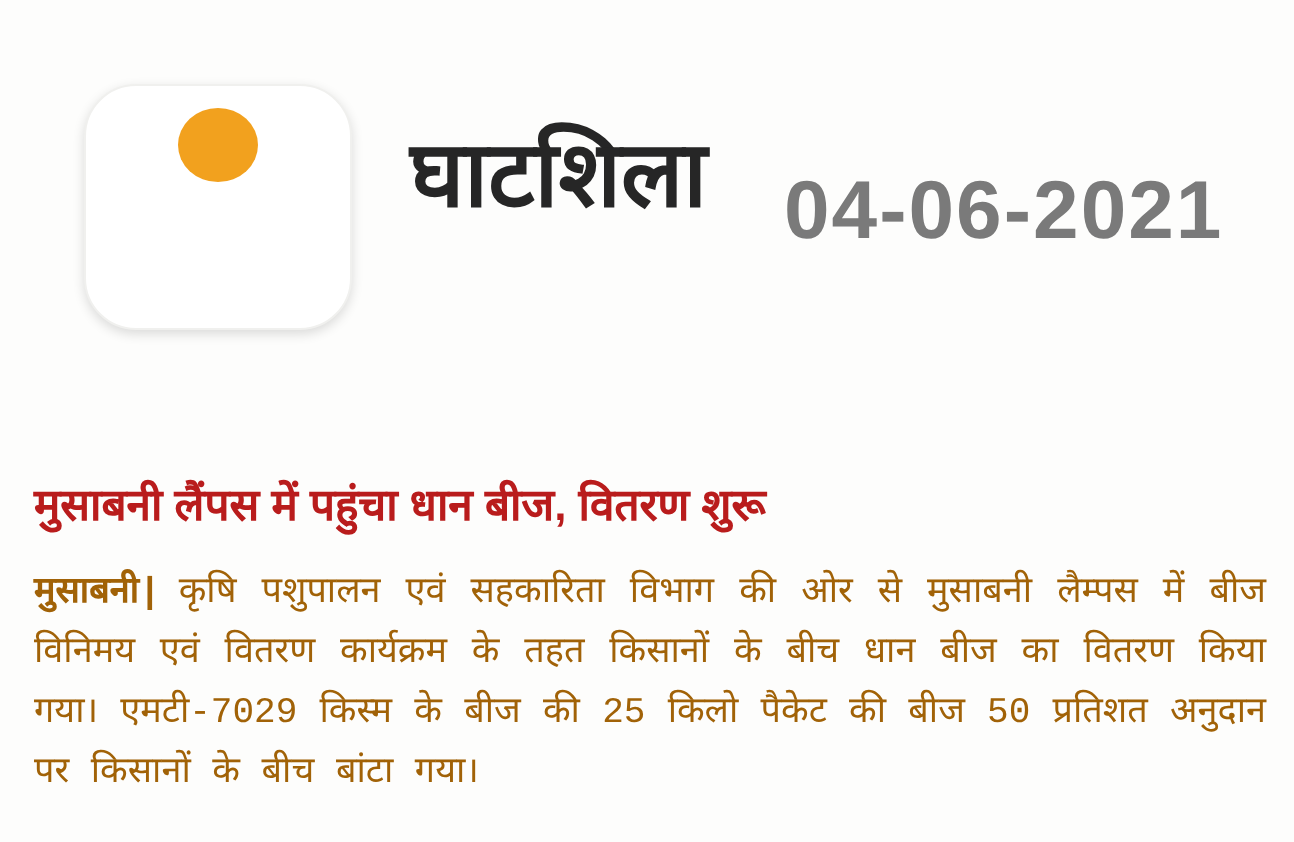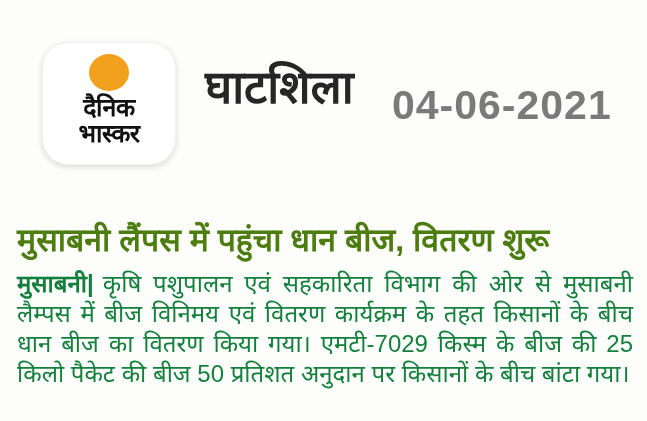--- a/index.html
+++ b/index.html
@@ -68,50 +68,46 @@
     white-space: nowrap;
   }
 
   
   .article {
     position: absolute;
     left: 17px; top: 220px;
     width: 616px;
   }
   .article-headline {
-    margin: 0 0 9px 0;
-    font-size: 32px;
+    margin: 13px 0 9px 0;
+    font-size: 22px;
     line-height: 40px;
     font-weight: 800;
-    color: #4d7c0f;
+    color: #b91c1c;
     white-space: nowrap;
   }
   .article-body {
     margin: 0;
-    font-family: Liberation Sans, sans-serif;
-    font-size: 24px;
+    font-family: Liberation Mono, monospace;
+    font-size: 18px;
     line-height: 30px;
-    color: #15803d;
+    color: #a16207;
     text-align: justify;
   }
   .article-dateline {
     font-weight: bold;
     margin-right: 9px;
   }
 </style>
 </head>
 <body>
 
 <div class="masthead">
   <div class="logo-card">
     <div class="logo-sun" style="background: rgb(242, 161, 30);"></div>
-    <div class="logo-text">
-      <div>दैनिक</div>
-      <div>भास्कर</div>
-    </div>
   </div>
 
   <div class="edition-title">घाटशिला</div>
 
   <div class="masthead-date" style="color: rgb(122, 122, 122);">04-06-2021</div>
 </div>
 
 <div class="article">
   <h1 class="article-headline">मुसाबनी लैंपस में पहुंचा धान बीज, वितरण शुरू</h1>
   <p class="article-body">

